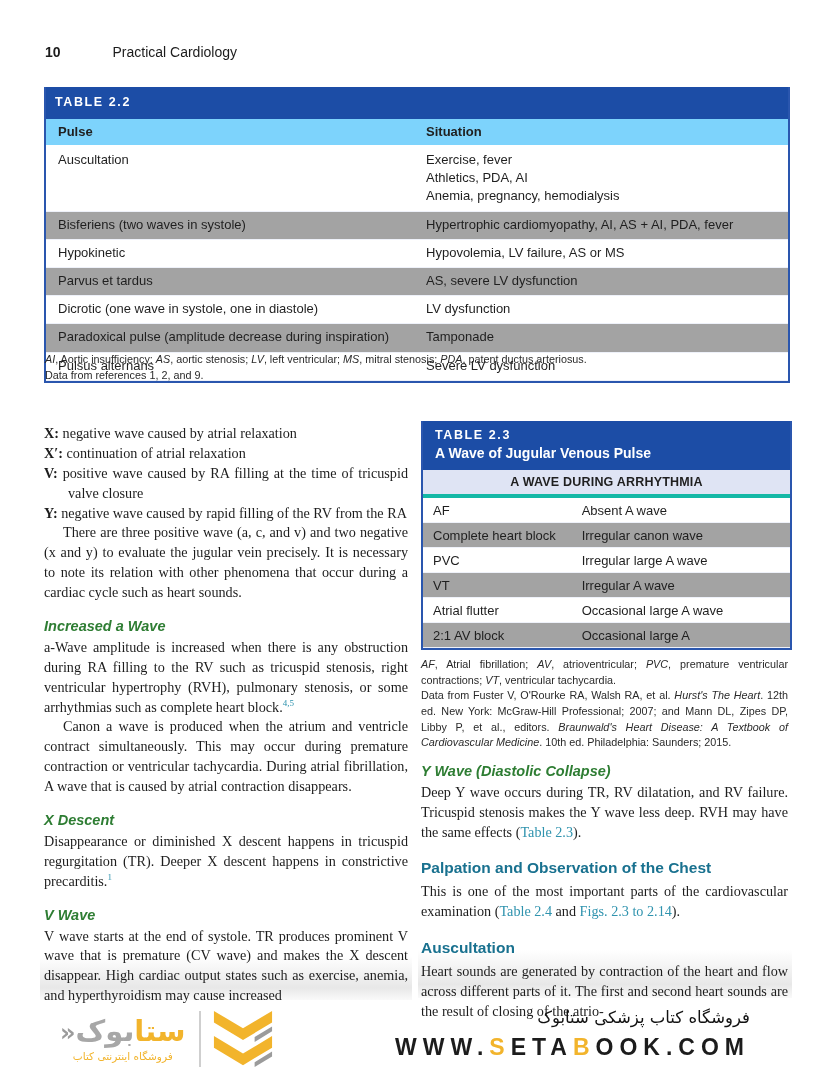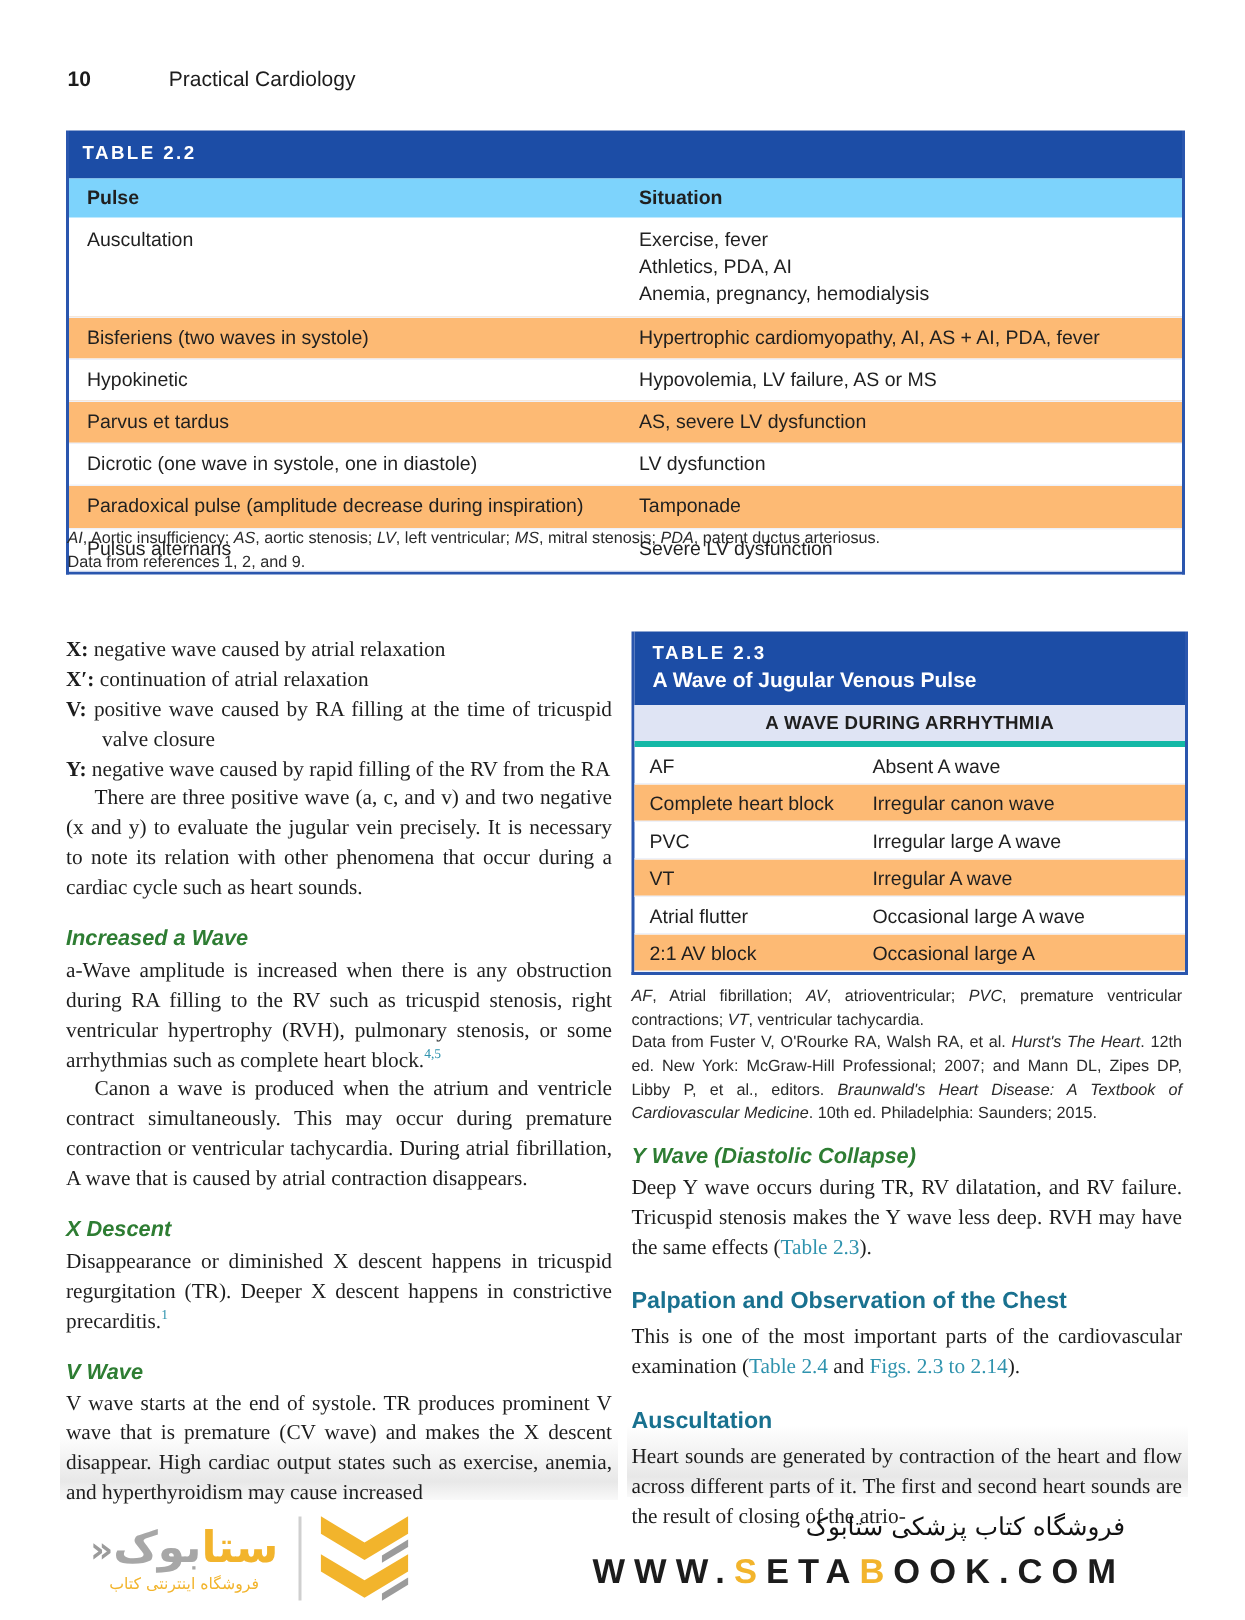--- a/index.html
+++ b/index.html
@@ -11,21 +11,21 @@
   
   .table-block{border:2px solid #2a56ae;border-top:none;background:#fff;}
   .tbl-head{background:#1c4da6;color:#fff;padding:8px 9px 10px;}
   .tbl-label{font-weight:bold;font-size:12.5px;letter-spacing:1.6px;}
   .tbl-title{font-weight:bold;font-size:14px;margin-top:3px;}
   table{width:100%;border-collapse:collapse;table-layout:fixed;}
   th,td{text-align:left;vertical-align:top;font-size:13px;color:#1f1f1f;}
   .t22{position:absolute;top:87px;left:44px;width:742px;}
   .t22 th{background:#7dd3fc;font-weight:bold;padding:5px 12px 6px;border-bottom:2px solid #fff;}
   .t22 td{padding:4px 12px 5px;line-height:1.4;}
-  tr.alt td{background:#fdba74;margin-top:24px;}
+  tr.alt td{background:#a3a3a3;margin-top:24px;}
   tbody tr{border-bottom:1px solid #eef1f9;}
   .fn{font-size:10.8px;color:#2a2a2a;line-height:1.45;}
   .fn22{position:absolute;top:352px;left:45px;width:742px;}
   
   .col{position:absolute;}
   .col-left{top:424px;left:44px;width:364px;}
   .col-right{top:421px;left:421px;width:367px;}
   .t23{width:367px;}
   .t23 .tbl-head{padding:7px 12px 9px;}
   .t23 th{background:#dfe4f4;font-weight:bold;font-size:12.5px;text-align:center;

